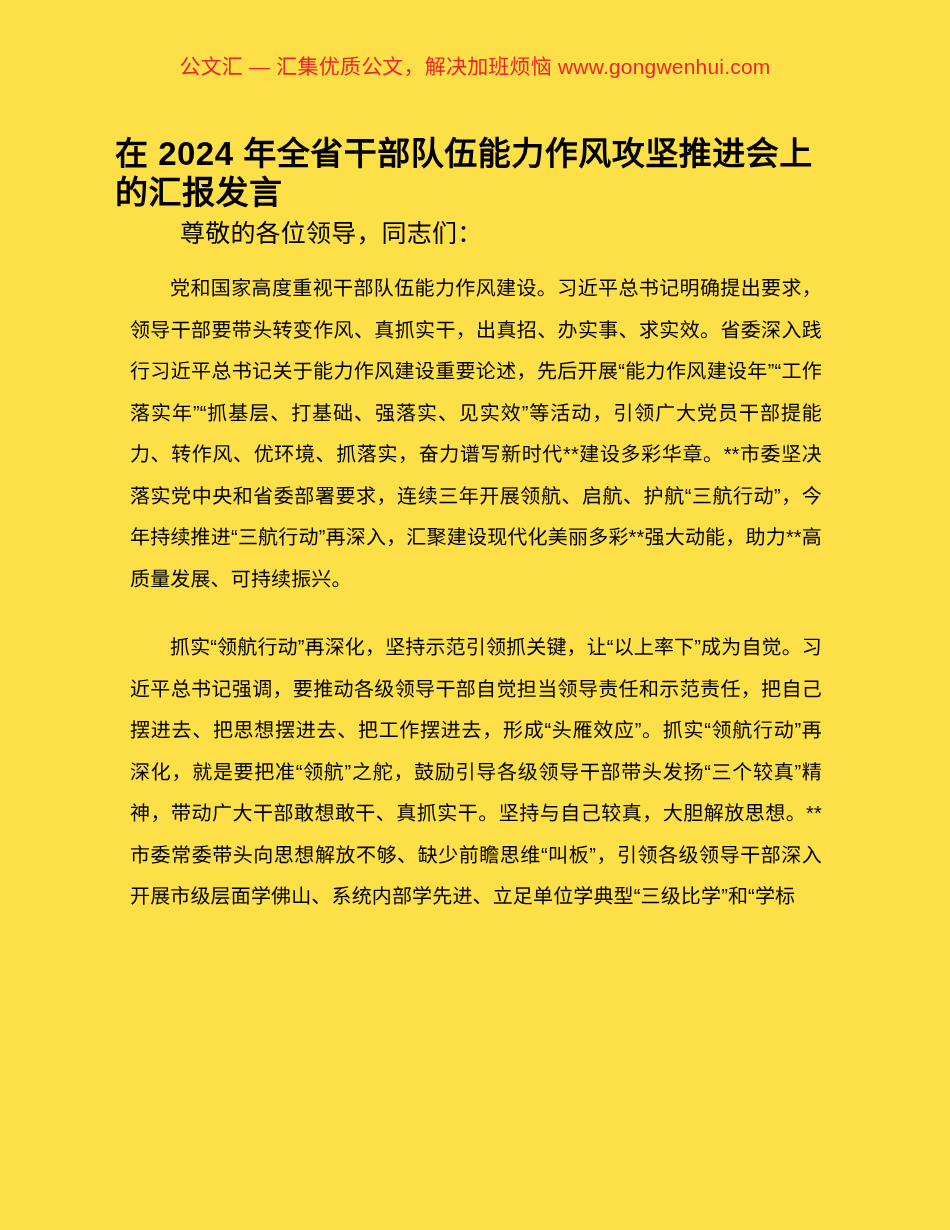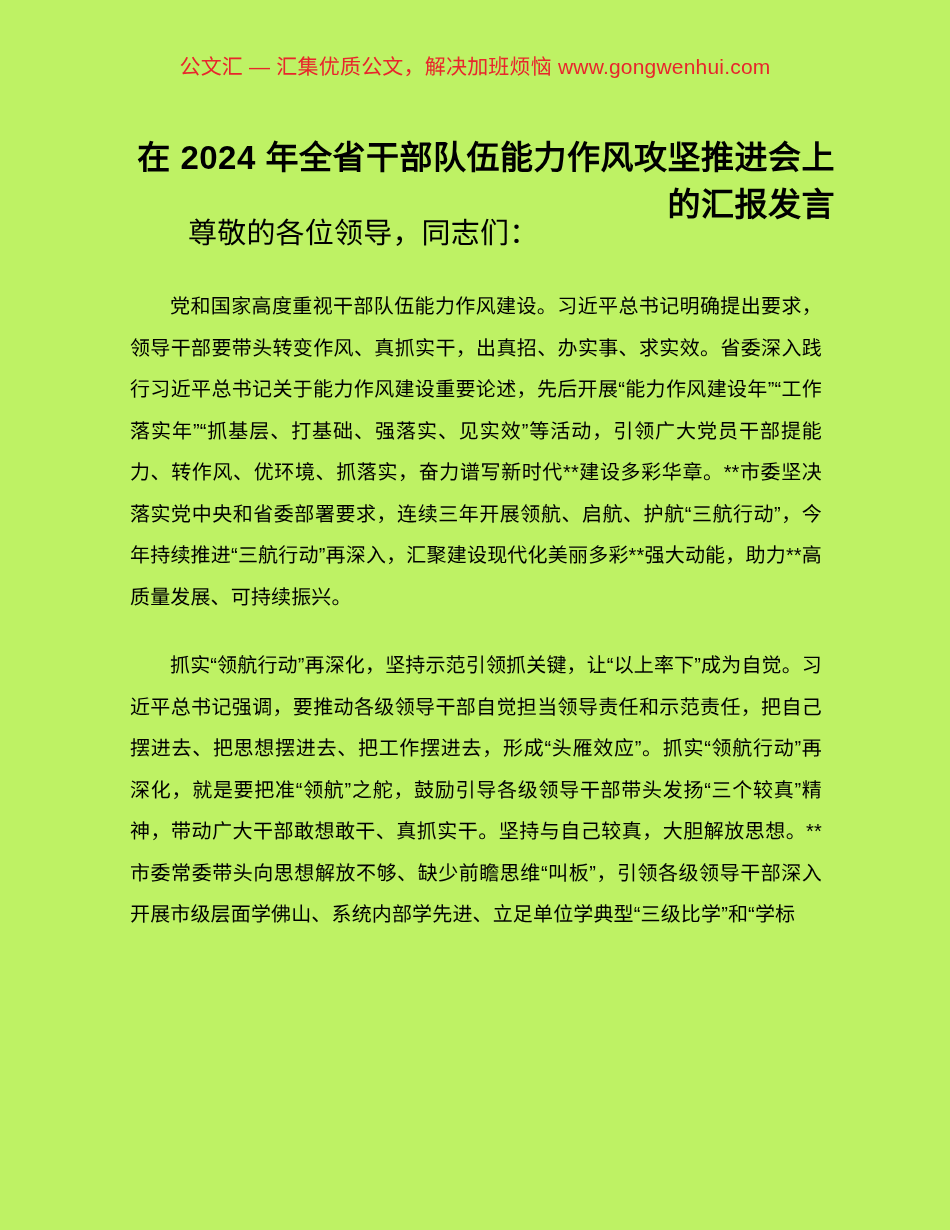--- a/index.html
+++ b/index.html
@@ -13,21 +13,21 @@
     font-family: "Liberation Sans", "DejaVu Sans", sans-serif;
     color: #000000;
     -webkit-font-smoothing: antialiased;
   }
 
   .page {
     position: relative;
     width: 950px;
     height: 1230px;
     margin: 0 auto;
-    background: #bef264;
+    background: #fde047;
     overflow: hidden;
     box-sizing: border-box;
   }
 
   
   .site-banner {
     position: absolute;
     top: 52px;
     left: 0;
     width: 950px;
@@ -43,41 +43,41 @@
   .site-banner .url {
     font-family: "Liberation Sans", sans-serif;
   }
 
   
   .doc-title {
     position: absolute;
     top: 112px;
     left: 115px;
     width: 720px;
-    text-align: right;
+    text-align: left;
     font-size: 33px;
-    line-height: 47px;
+    line-height: 39px;
     font-weight: bold;
     color: #000000;
     letter-spacing: 0.5px;
   }
 
   
   .doc-body {
     position: absolute;
     top: 213px;
     left: 130px;
     width: 692px;
   }
 
   .salutation {
-    font-size: 29px;
+    font-size: 25px;
     line-height: 41px;
     text-indent: 2em;
-    margin: 0 0 32px 0;
+    margin: 0 0 14px 0;
     letter-spacing: 0.2px;
   }
 
   .para {
     font-size: 20px;
     line-height: 41.5px;
     text-indent: 2em;
     margin: 0 0 16px 0;
     text-align: justify;
     text-justify: inter-ideograph;

